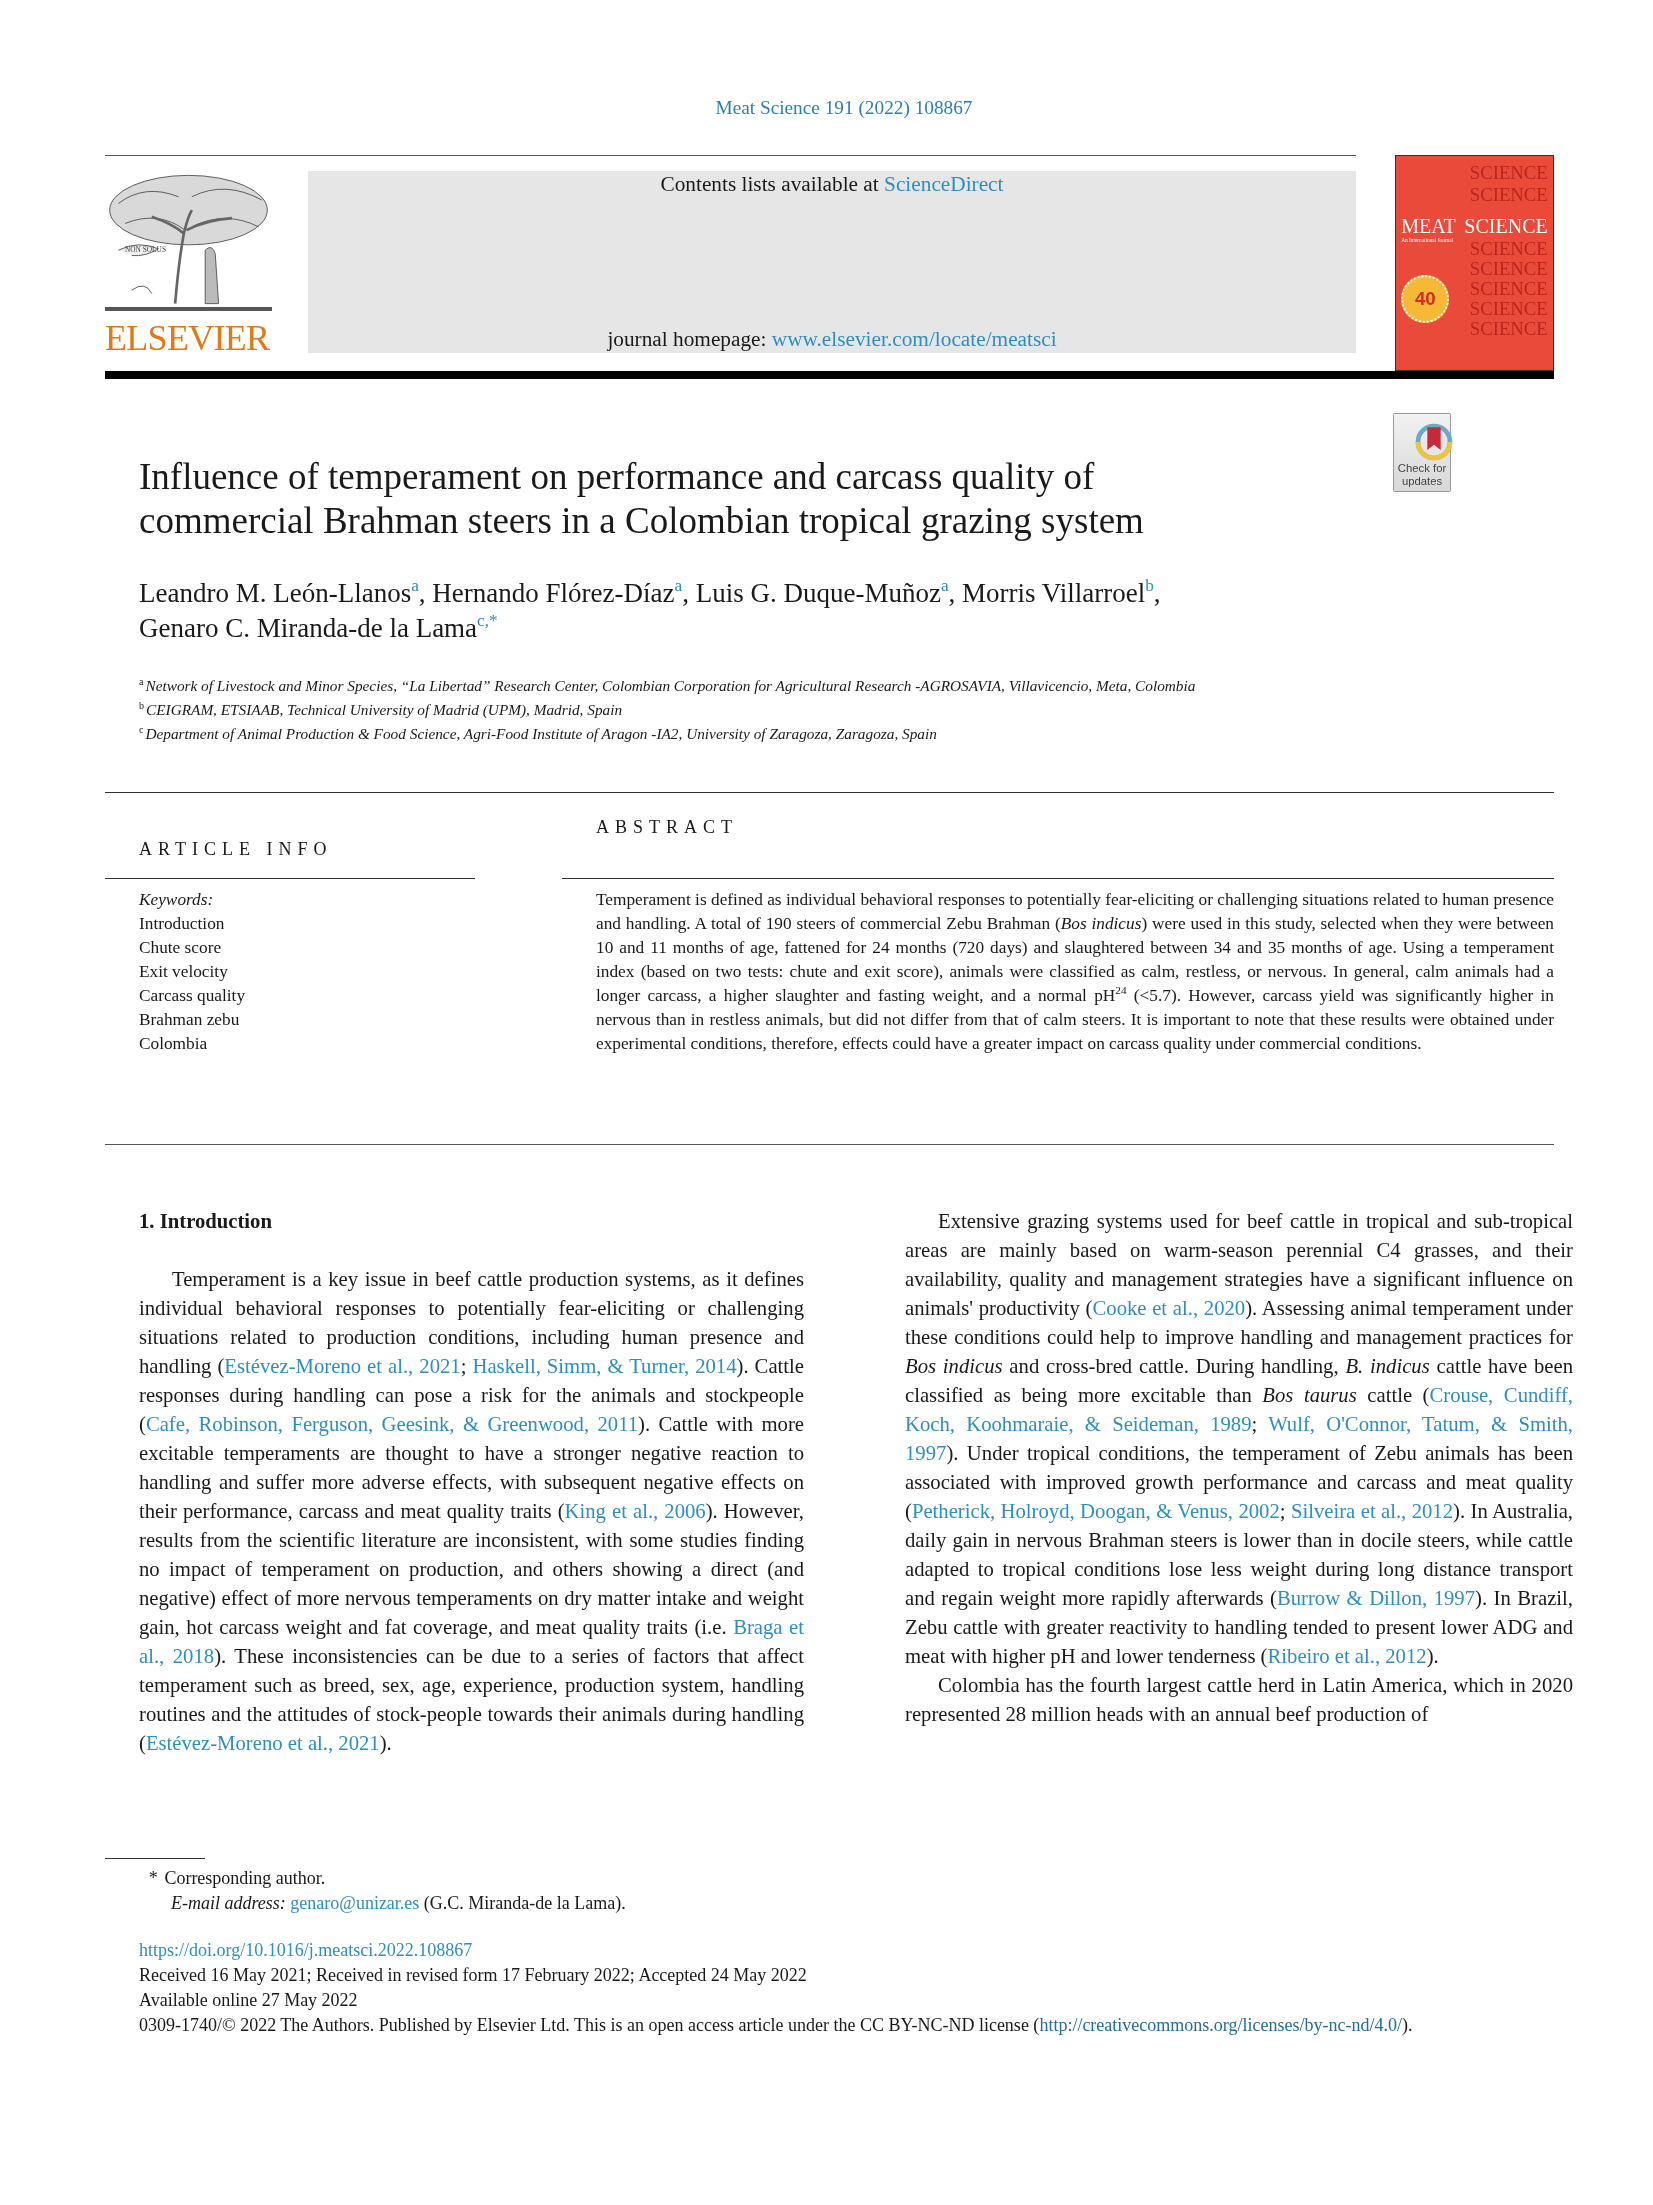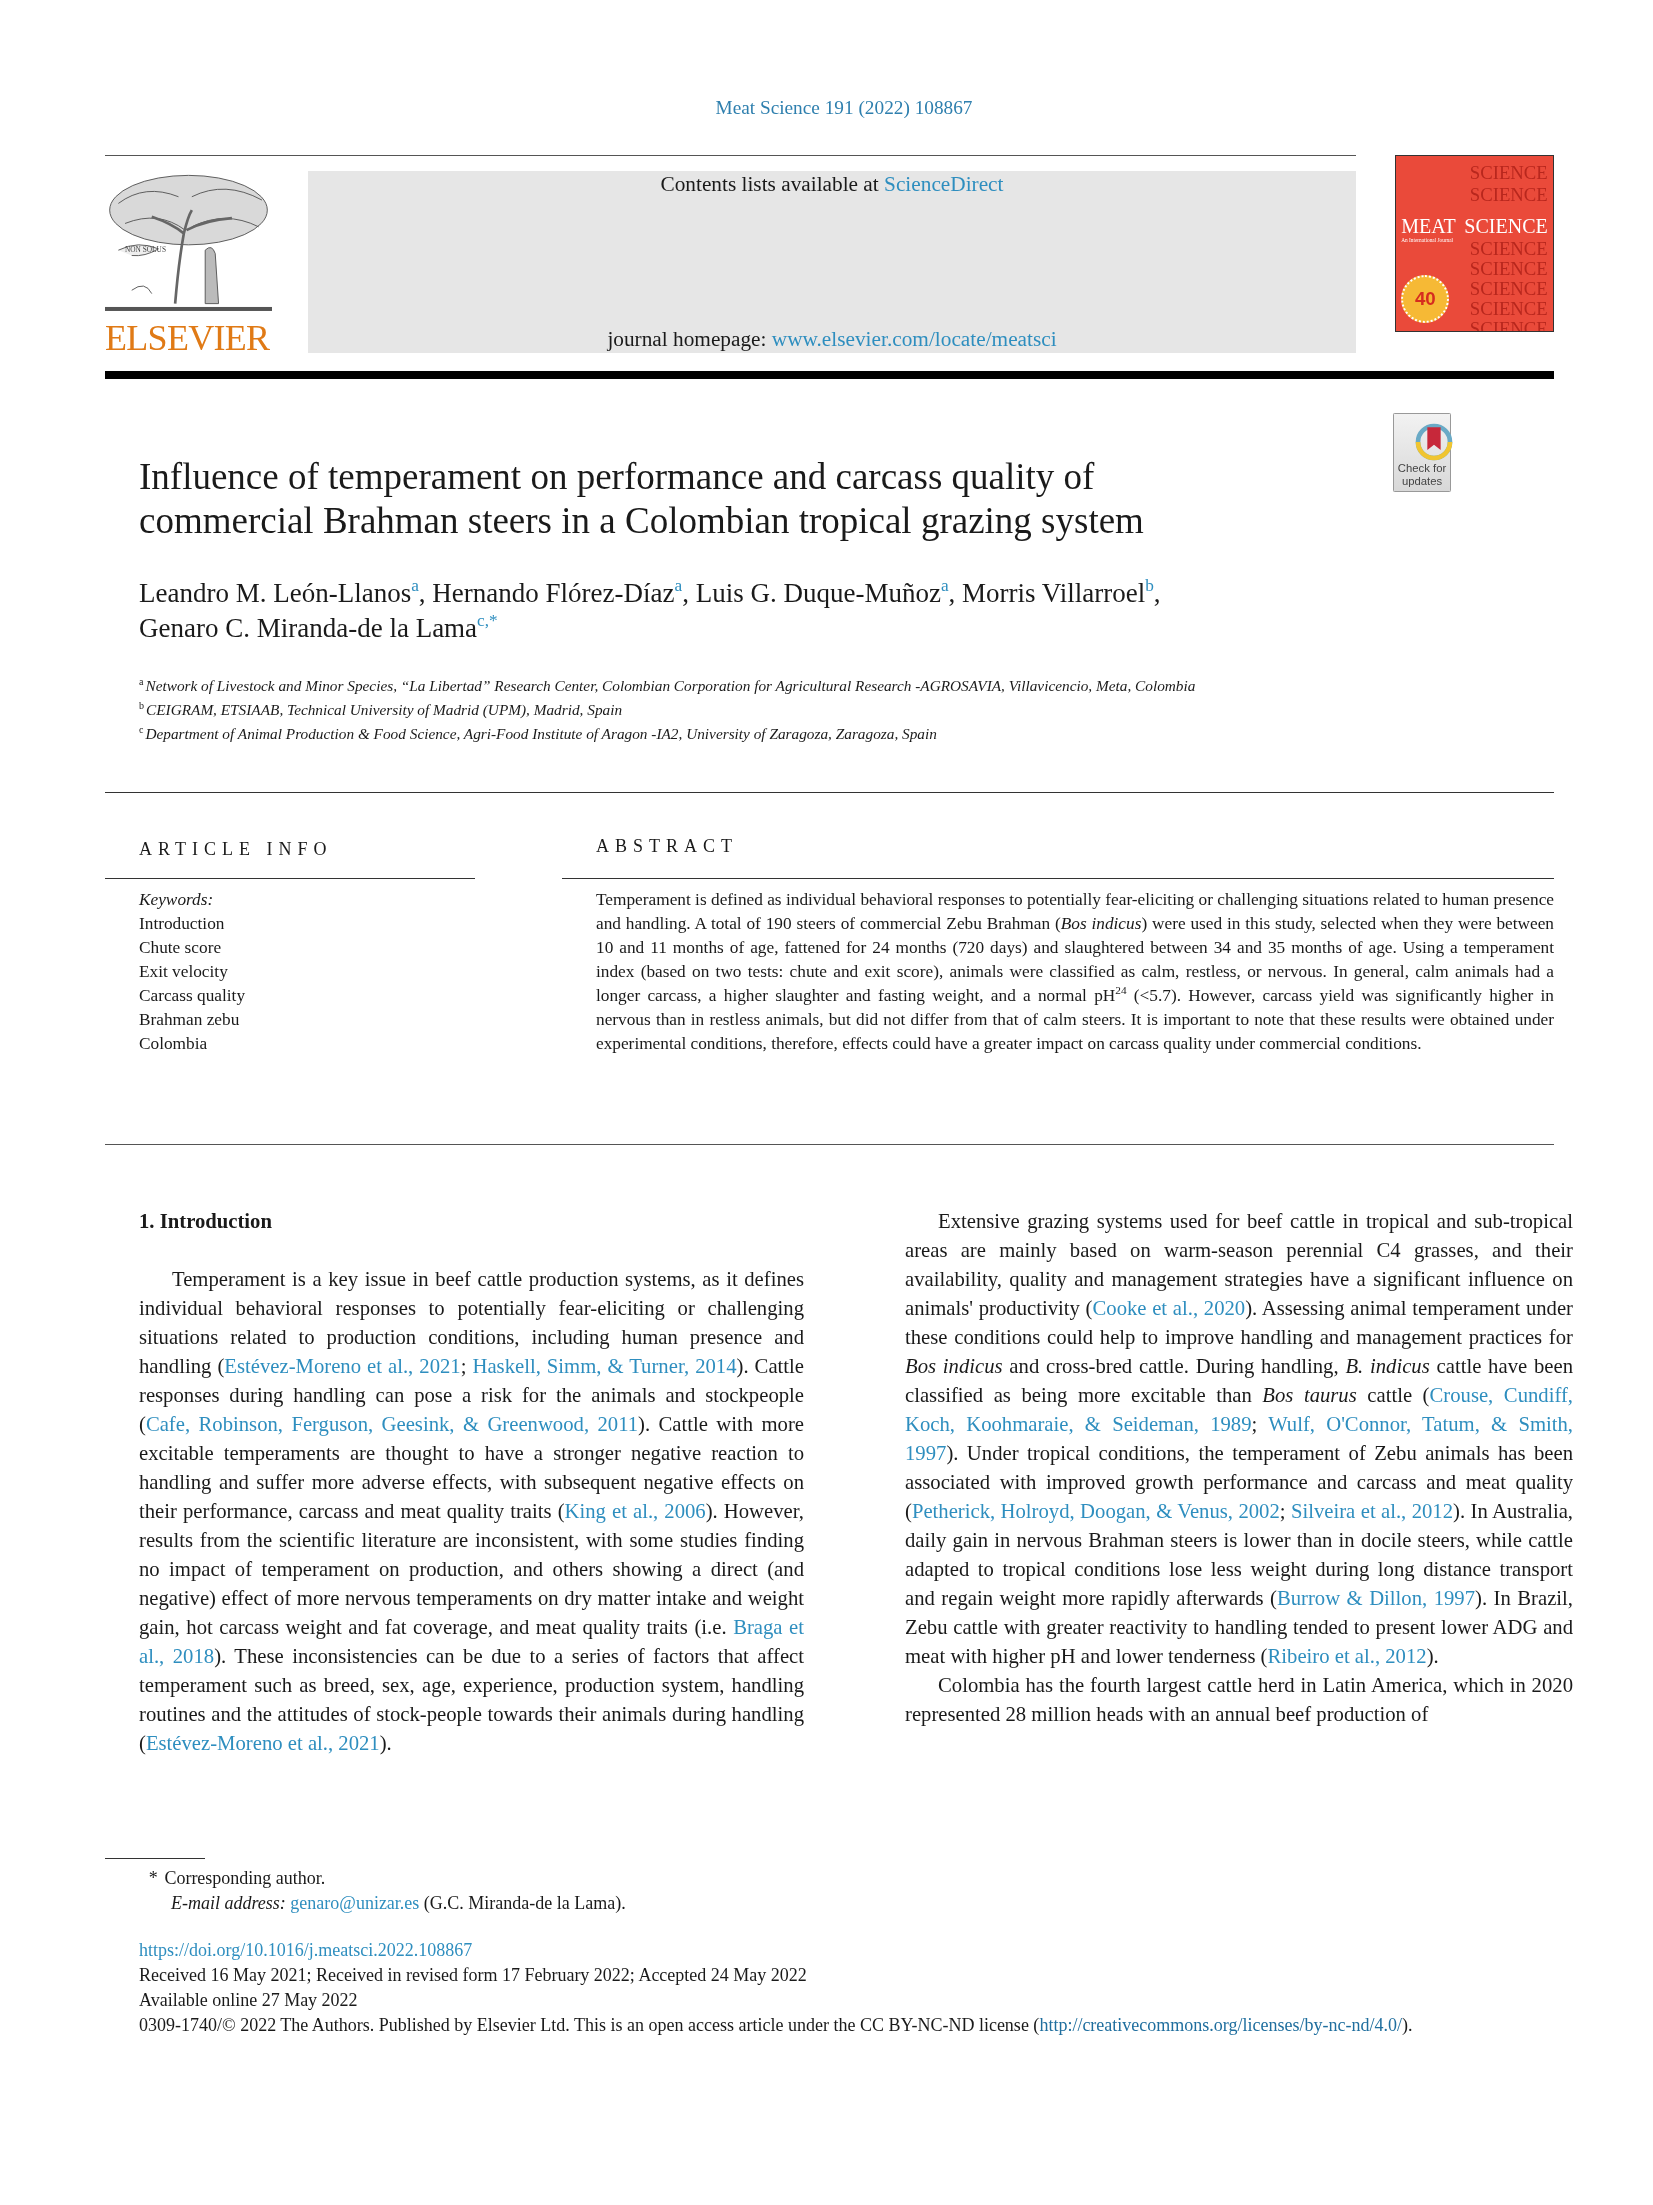--- a/index.html
+++ b/index.html
@@ -27,21 +27,21 @@
     position: absolute; left: 0; top: 147px; width: 167px;
     font-size: 36px; color: #e07a16; letter-spacing: -0.7px; font-family: "Liberation Serif", serif;
   }
   #masthead-box {
     left: 308px; top: 171px; width: 1048px; height: 182px; background: #e6e6e6;
   }
   #contents-line { position: absolute; top: 0; left: 0; right: 0; text-align: center; font-size: 21.3px; padding-top: 1.3px; }
   #journal-name { position: absolute; top: 65px; left: 0; right: 0; text-align: center; font-size: 37px; }
   #homepage-line { position: absolute; top: 156px; left: 0; right: 0; text-align: center; font-size: 21.3px; }
   #journal-cover {
-    left: 1395px; top: 155px; width: 159px; height: 177px; background: #ea4a3a;
+    left: 1395px; top: 155px; width: 159px; height: 216px; background: #ea4a3a;
     border: 0.7px solid #333; overflow: hidden;
   }
   .cover-sci { position: absolute; right: 5.3px; font-size: 18.7px; color: #b8271d; font-family: "Liberation Serif", serif; line-height: 16.7px; }
   #cover-meat { position: absolute; left: 5.3px; top: 59px; font-size: 20px; color: #fff; }
   #cover-meatsci { position: absolute; right: 5.3px; top: 59px; font-size: 20px; color: #fff; }
   #cover-sub { position: absolute; left: 5.3px; top: 81px; font-size: 5.3px; color: #fff; }
   #cover-badge {
     position: absolute; left: 5.3px; top: 119px; width: 48px; height: 48px; border-radius: 50%;
     background: #f6b935; border: 2px dotted #fff; display: flex; align-items: center; justify-content: center;
     font-weight: bold; color: #d62c1f; font-size: 18.7px; font-family: "Liberation Sans", sans-serif;
@@ -66,21 +66,21 @@
 
   
   #affiliations { left: 105px; top: 674px; width: 1334px; font-size: 15.3px; line-height: 24px; font-style: italic; }
   #affiliations sup { font-size: 10px; font-style: normal; vertical-align: 6px; line-height: 0; margin-right: 2px; }
 
   #rule-after-aff { left: 105px; top: 792px; width: 1449px; height: 1.3px; background: #333; }
 
   
   .section-caps { font-size: 18px; letter-spacing: 6px; }
   #article-info-head { left: 105px; top: 839px; }
-  #abstract-head { left: 562px; top: 836px; text-align: center; }
+  #abstract-head { left: 562px; top: 817px; text-align: center; }
   #article-info-rule { left: 105px; top: 878px; width: 370px; height: 1.3px; background: #333; }
   #abstract-rule { left: 562px; top: 878px; width: 992px; height: 1.3px; background: #333; }
   #keywords { left: 105px; top: 888px; font-size: 17.3px; line-height: 24px; }
   #keywords-label { font-style: italic; }
   #abstract-text { left: 562px; top: 888px; width: 992px; font-size: 17.3px; line-height: 24px; text-align: justify; }
   #abstract-text sup { font-size: 11.3px; vertical-align: 6.7px; line-height: 0; }
   #rule-after-abstract { left: 105px; top: 1144px; width: 1449px; height: 1.3px; background: #555; }
 
   
   .col { font-size: 20.7px; line-height: 29px; text-align: justify; }

